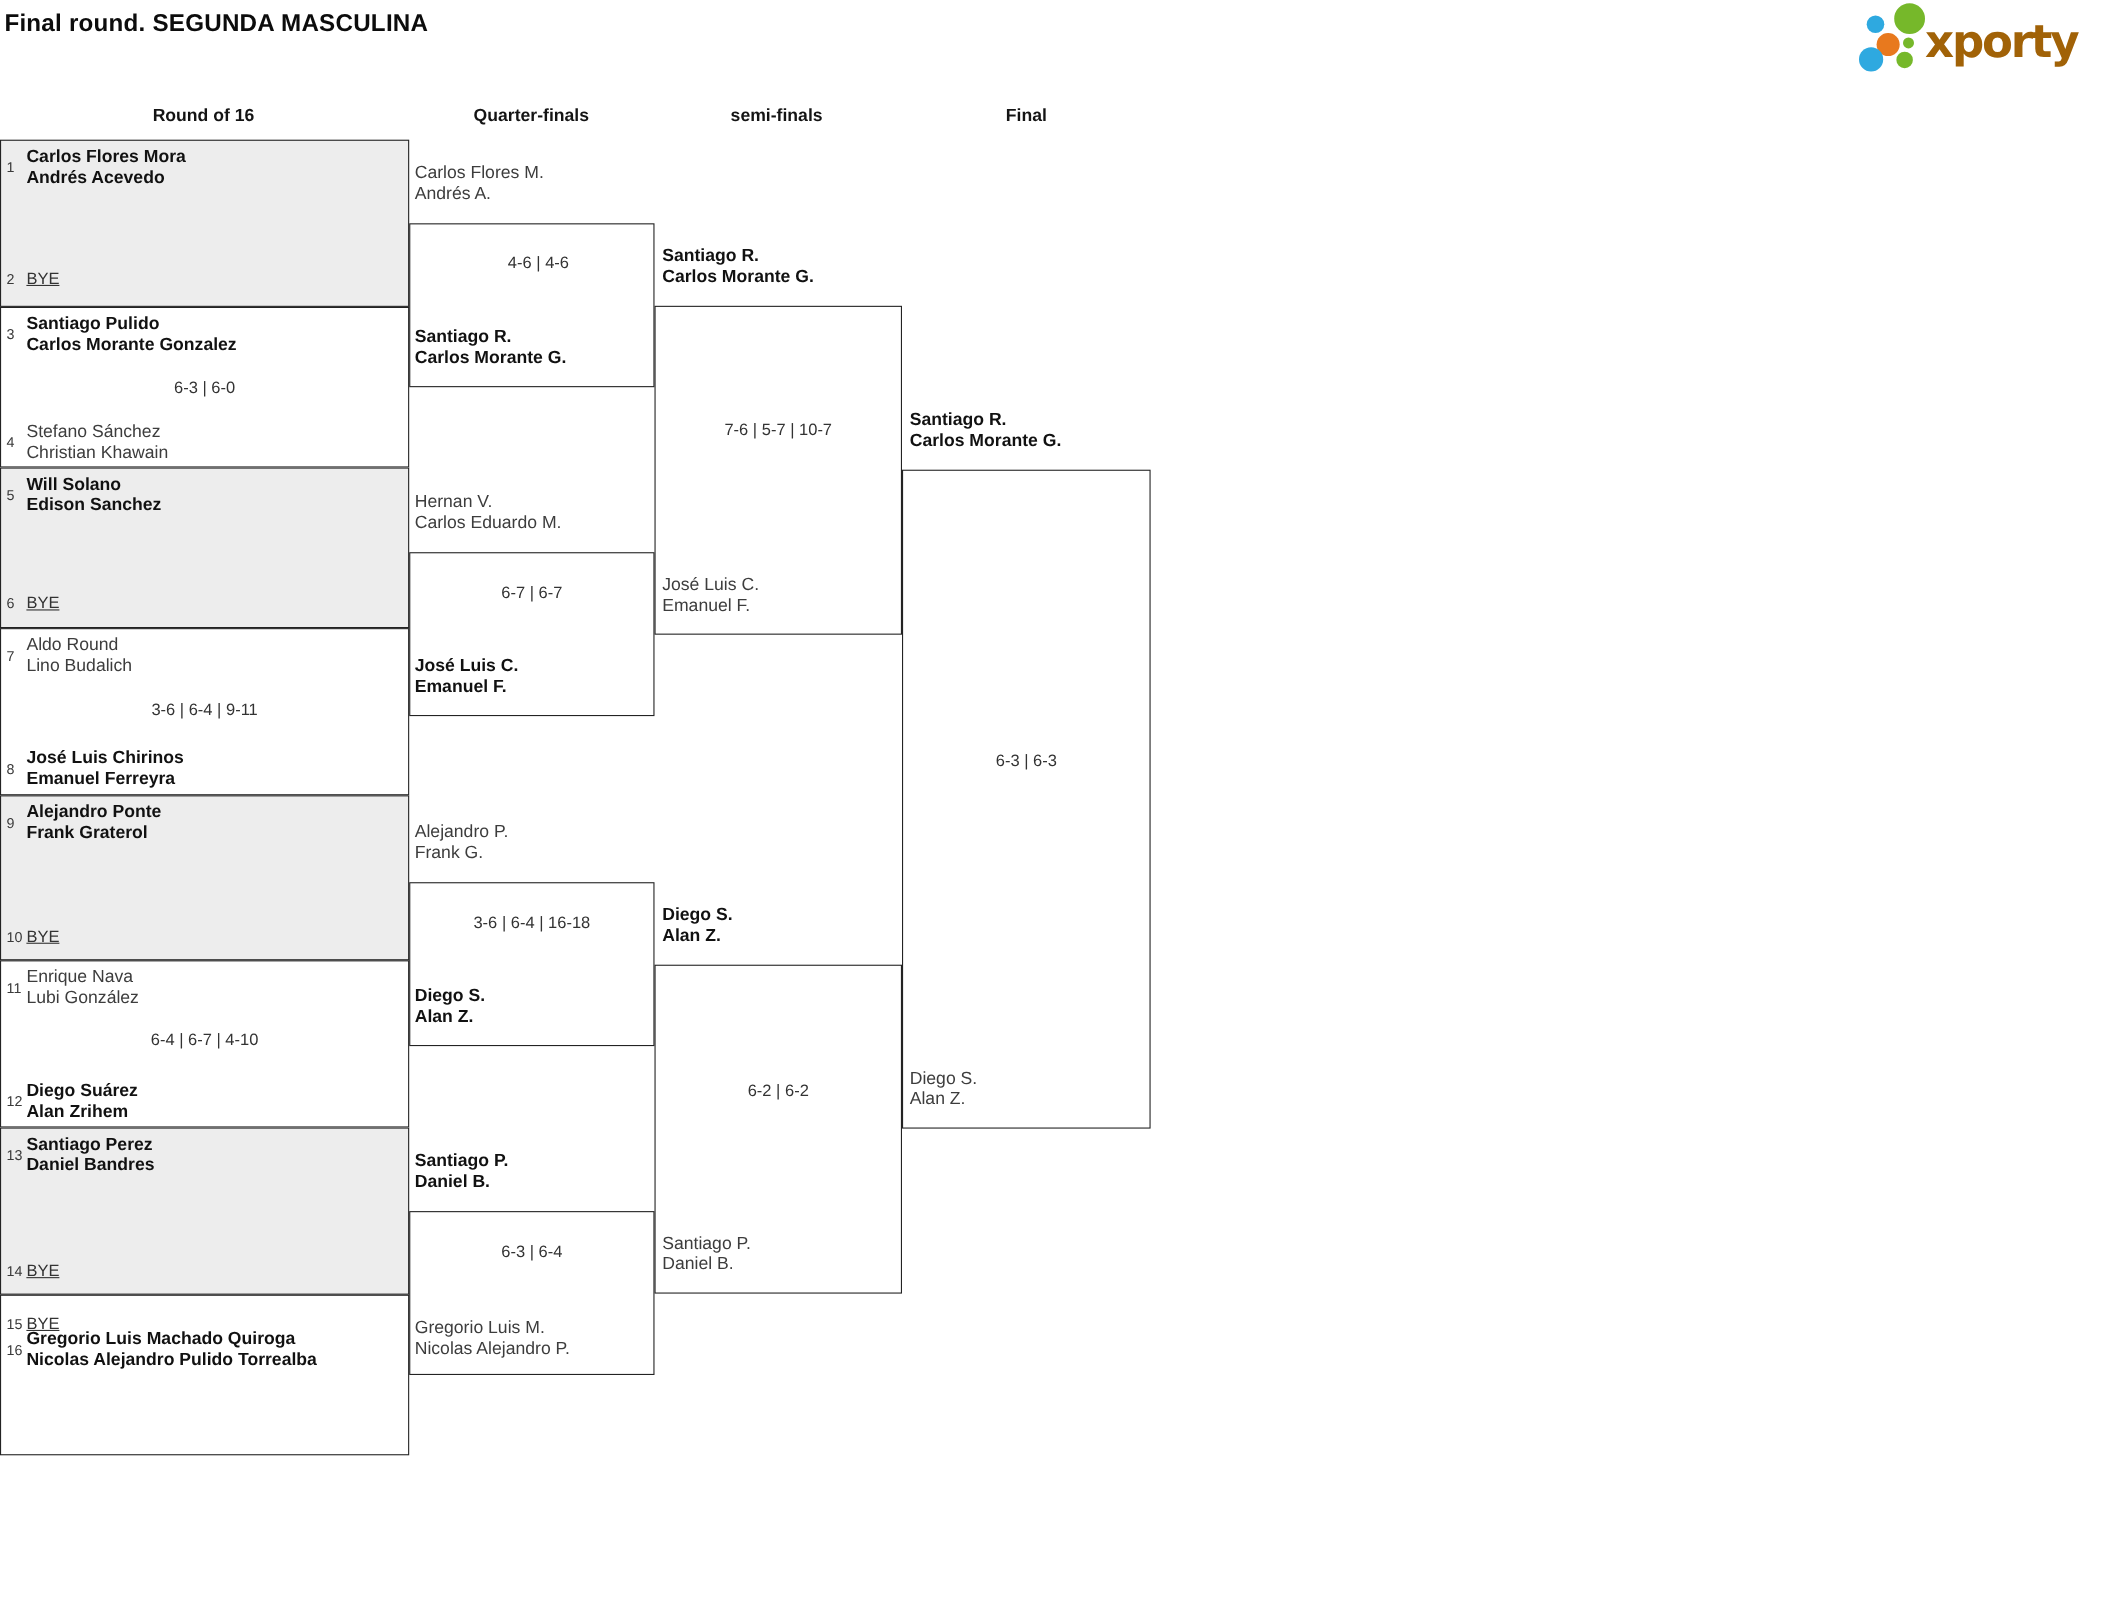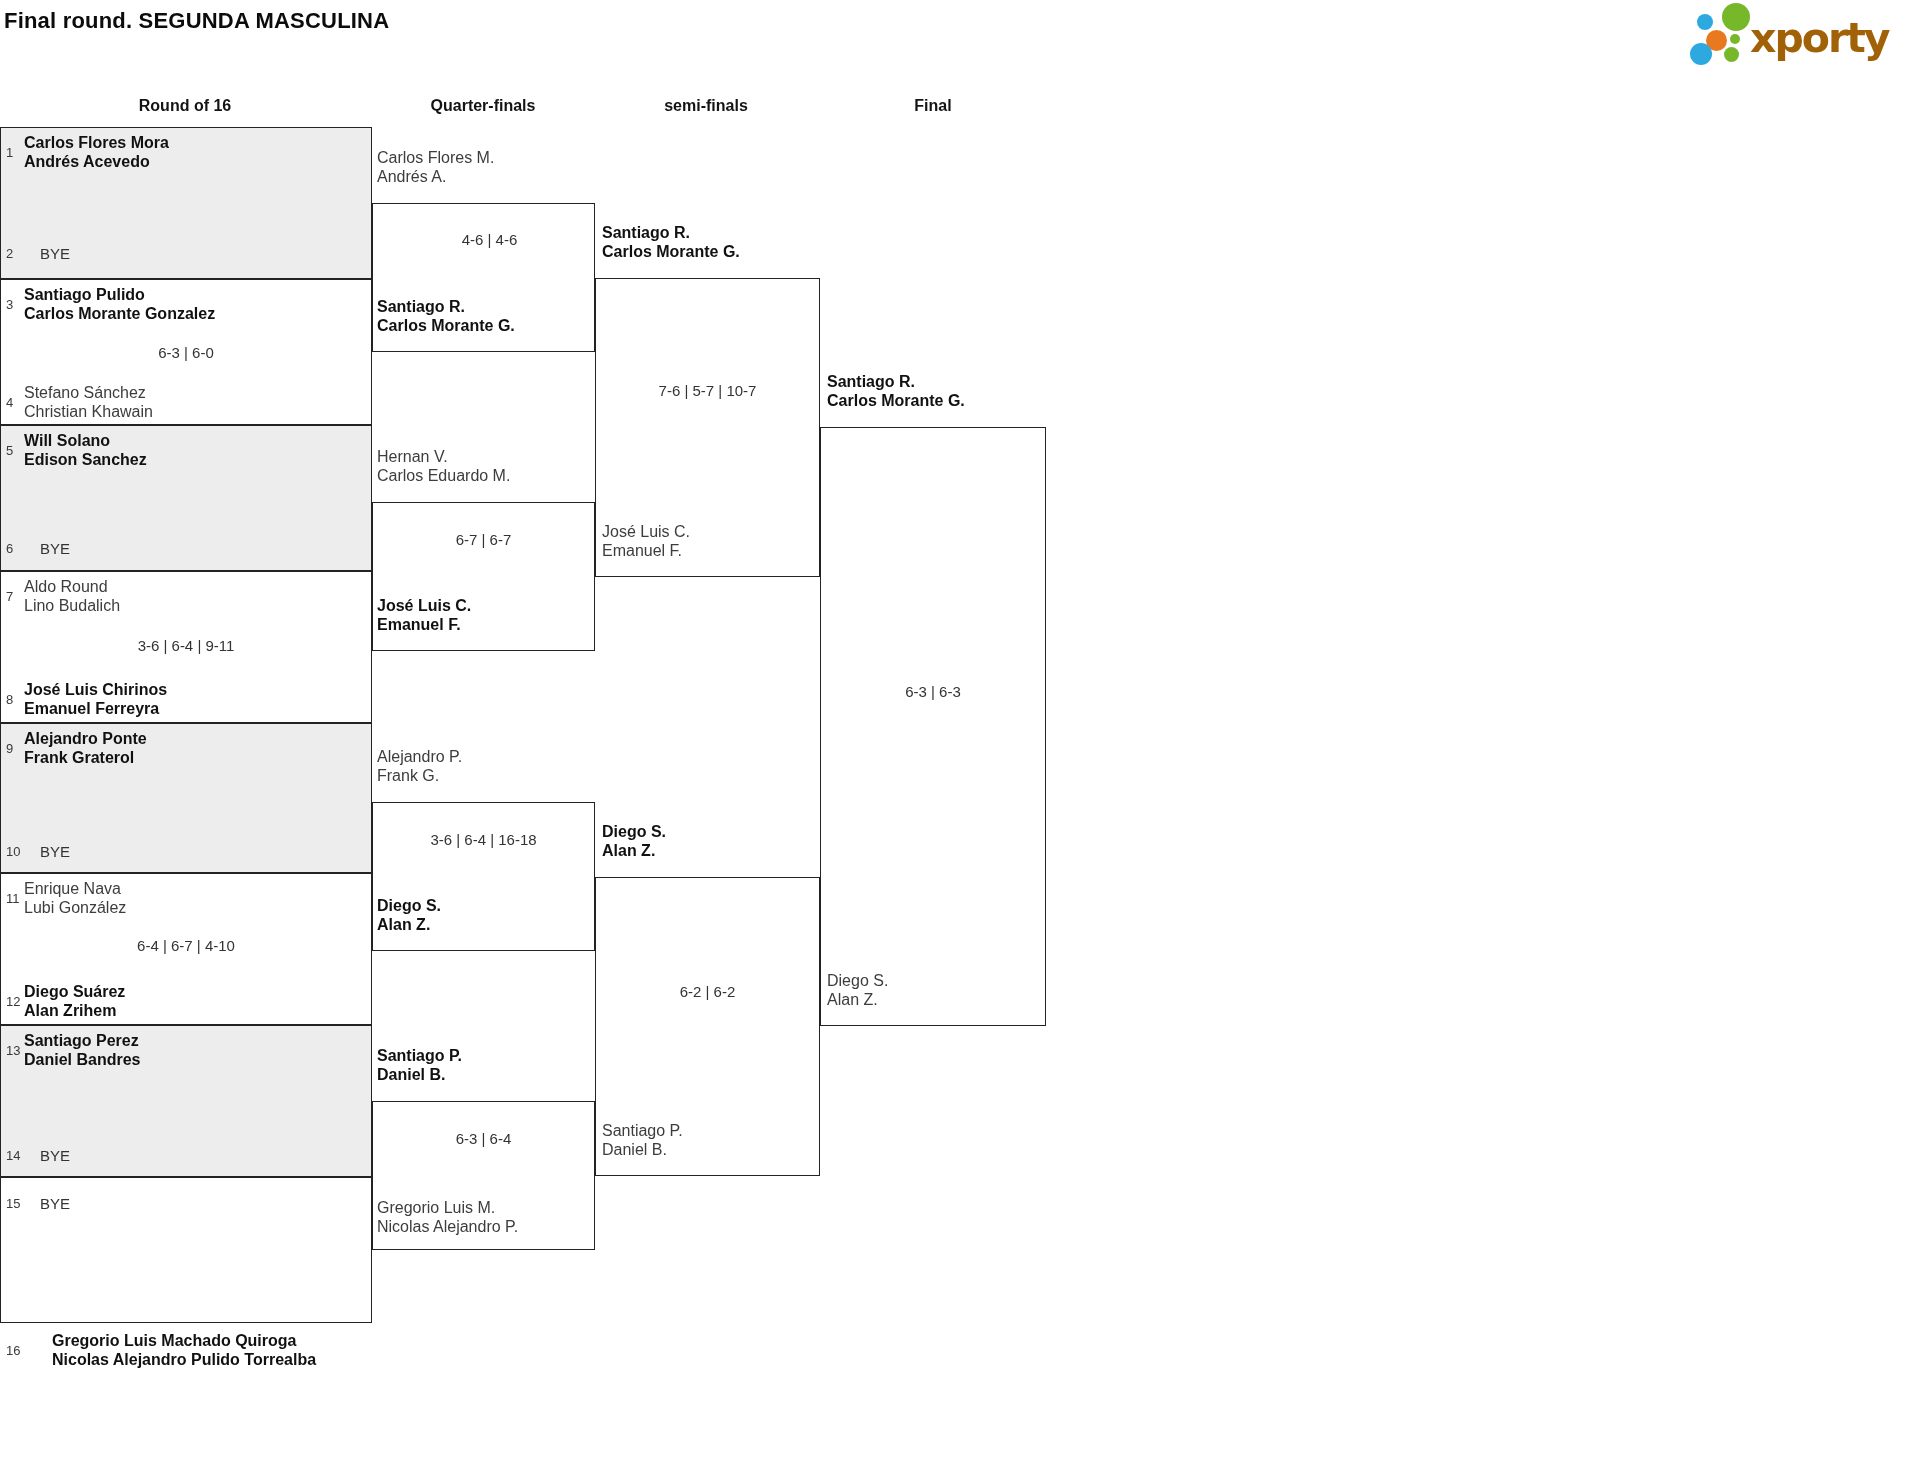--- a/index.html
+++ b/index.html
@@ -13,21 +13,21 @@
   .colhead{top:97px;width:300px;text-align:center;font-size:16px;font-weight:600;color:#141414;}
   
   .box{border:1px solid #232323;box-sizing:border-box;background:transparent;}
   .box.gray{background:#ededed;}
   
   .team{left:0;width:372px;height:38px;}
   .team .seed{position:absolute;left:6px;top:50%;transform:translateY(-50%);font-size:13px;color:#3a3a3a;}
   .team .names{margin-left:24px;font-size:16px;line-height:19px;white-space:nowrap;}
   .byerow{left:0;width:372px;height:18px;font-size:15px;color:#333;}
   .byerow .seed{position:absolute;left:6px;top:1px;font-size:13px;color:#3a3a3a;}
-  .byerow .byelabel{margin-left:40px;line-height:18px;}
+  .byerow .byelabel{margin-left:24px;line-height:18px;text-decoration:underline;}
   
   .label{width:215px;font-size:16px;line-height:19px;white-space:nowrap;}
   .bold{font-weight:700;color:#111;}
   .reg{font-weight:400;color:#3d3d3d;}
   .score{text-align:center;font-size:15px;color:#333;height:16px;line-height:16px;}
   
   .logo{left:1688px;top:0;width:228px;height:76px;cursor:pointer;}
   .dot{position:absolute;border-radius:50%;}
   .logo-text{position:absolute;left:62px;top:14px;font-family:"DejaVu Sans",sans-serif;
     font-weight:700;font-size:41px;letter-spacing:-2px;}
@@ -166,21 +166,21 @@
 </div>
 <div class="abs byerow" style="top:1147px;">
   <span class="seed">14</span>
   <div class="byelabel">BYE</div>
 </div>
 
 <div class="abs byerow" style="top:1195px;">
   <span class="seed">15</span>
   <div class="byelabel">BYE</div>
 </div>
-<div class="abs team" style="top:1331px;padding-left:28px;">
+<div class="abs team" style="top:1208px;">
   <span class="seed">16</span>
   <div class="names bold">
     <div>Gregorio Luis Machado Quiroga</div>
     <div>Nicolas Alejandro Pulido Torrealba</div>
   </div>
 </div>
 
 <div class="abs label reg" style="left:377px;top:148px;">
   <div>Carlos Flores M.</div>
   <div>Andrés A.</div>

